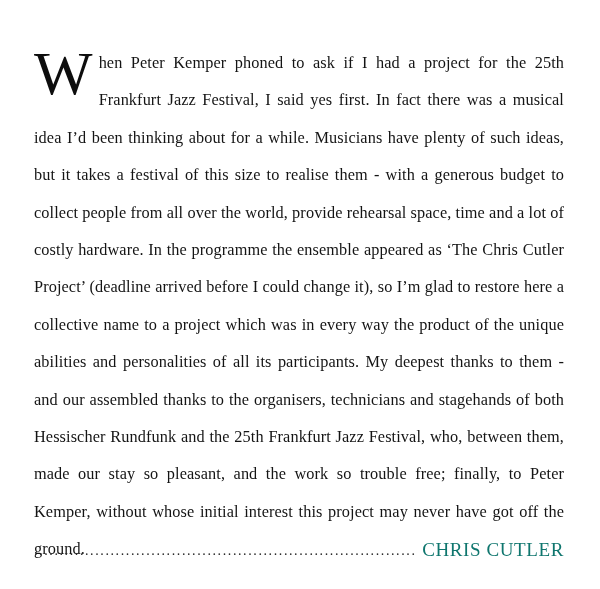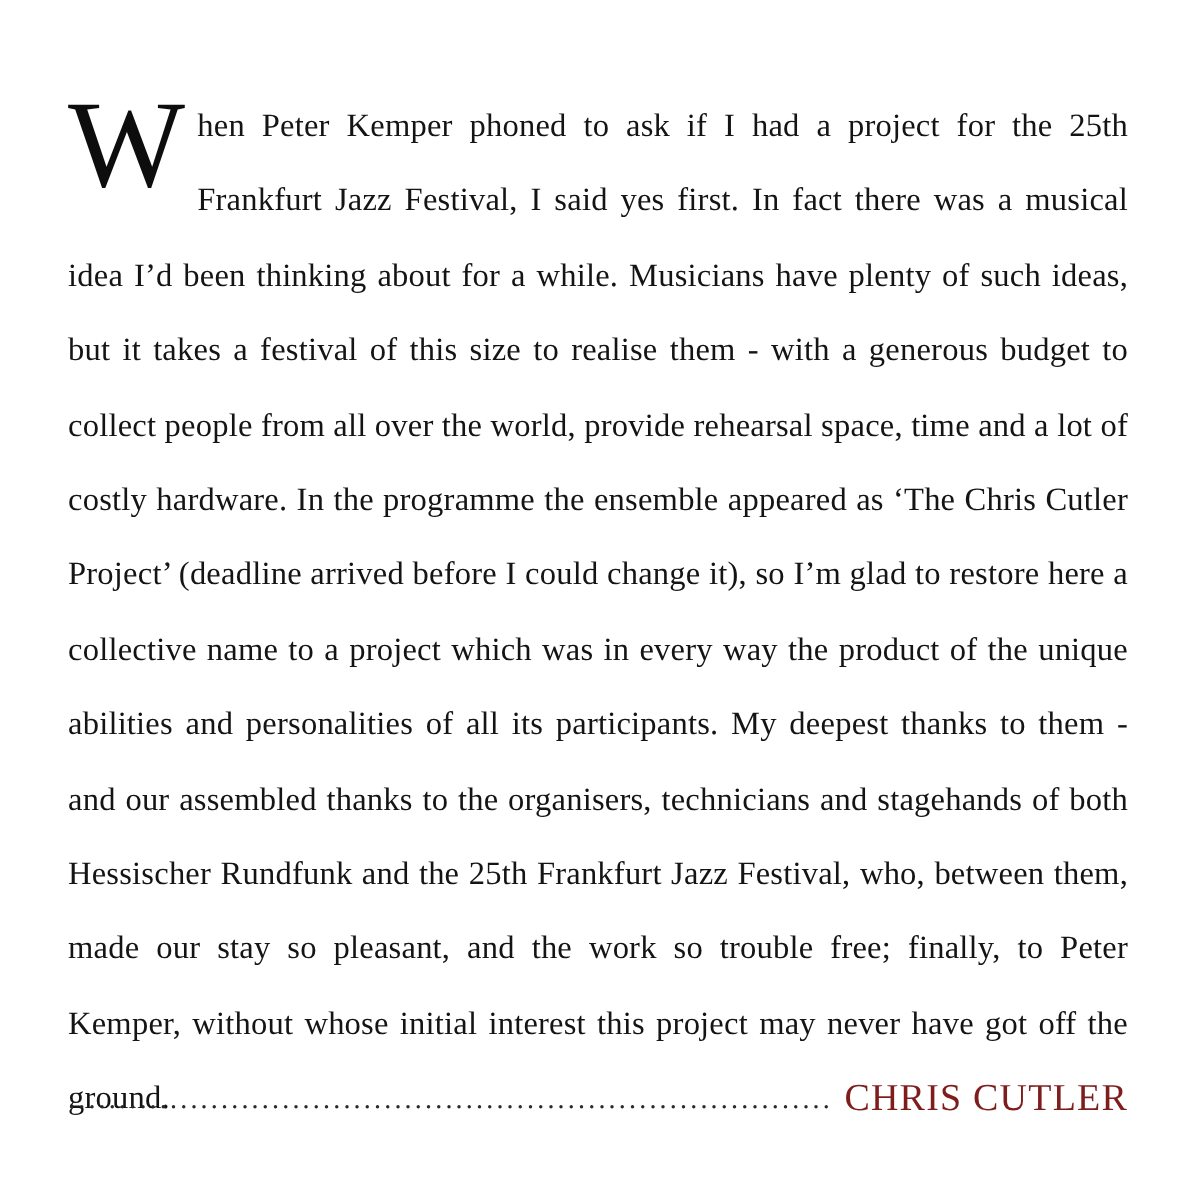--- a/index.html
+++ b/index.html
@@ -59,21 +59,21 @@
     font-size: 14px;
     letter-spacing: 1.6px;
     color: #2a2a2a;
     transform: translateY(-1px);
   }
   .signature-name {
     flex: 0 0 auto;
     padding-left: 6px;
     font-size: 19px;
     letter-spacing: 0.6px;
-    color: #7f1d1d;
+    color: #0f766e;
   }
 </style>
 </head>
 <body>
 
 <div class="page">
 
   <div class="body-text">
     <span class="dropcap">W</span><span>hen Peter Kemper phoned to ask if I had a project for the 25th Frankfurt Jazz Festival, I said yes first. In fact there was a musical idea I’d been thinking about for a while. Musicians have plenty of such ideas, but it takes a festival of this size to realise them - with a generous budget to collect people from all over the world, provide rehearsal space, time and a lot of costly hardware. In the programme the ensemble appeared as ‘The Chris Cutler Project’ (deadline arrived before I could change it), so I’m glad to restore here a collective name to a project which was in every way the product of the unique abilities and personalities of all its participants. My deepest thanks to them - and our assembled thanks to the organisers, technicians and stagehands of both Hessischer Rundfunk and the 25th Frankfurt Jazz Festival, who, between them, made our stay so pleasant, and the work so trouble free; finally, to Peter Kemper, without whose initial interest this project may never have got off the ground.</span>
   </div>

